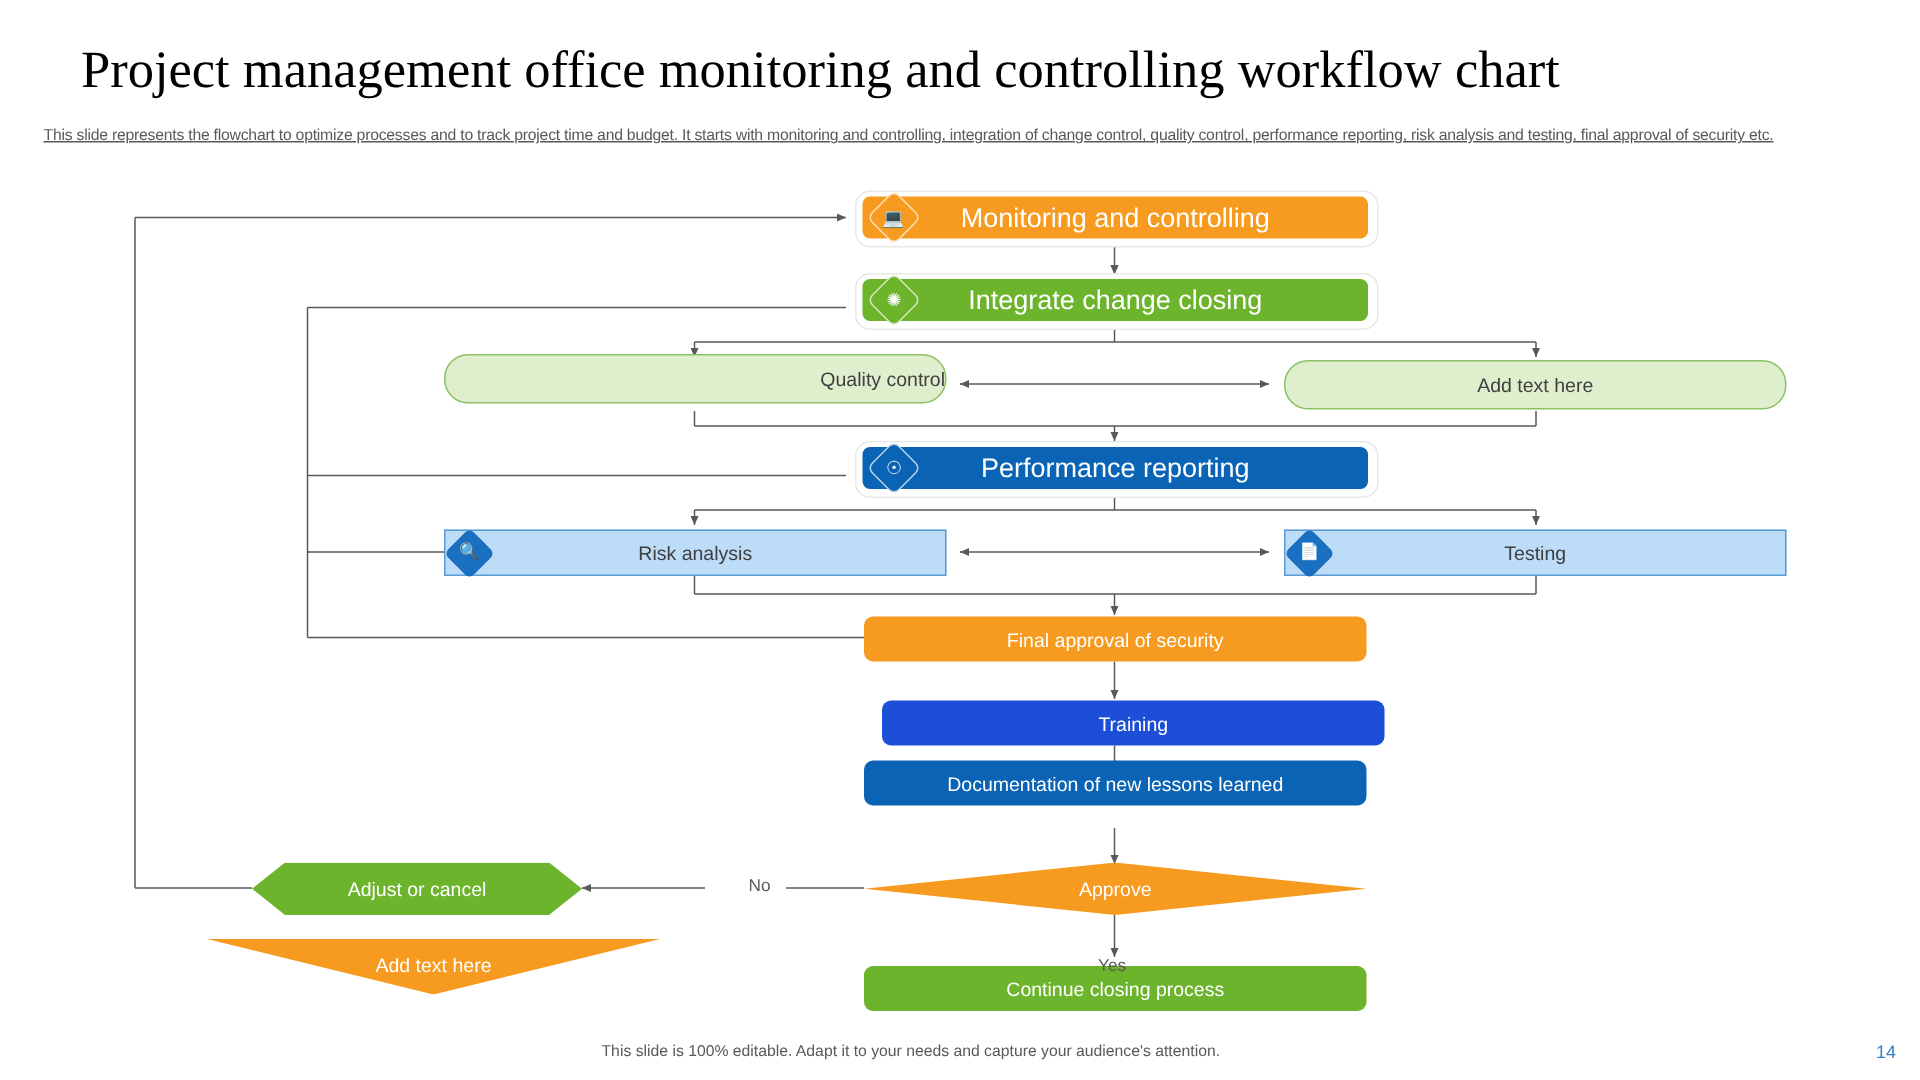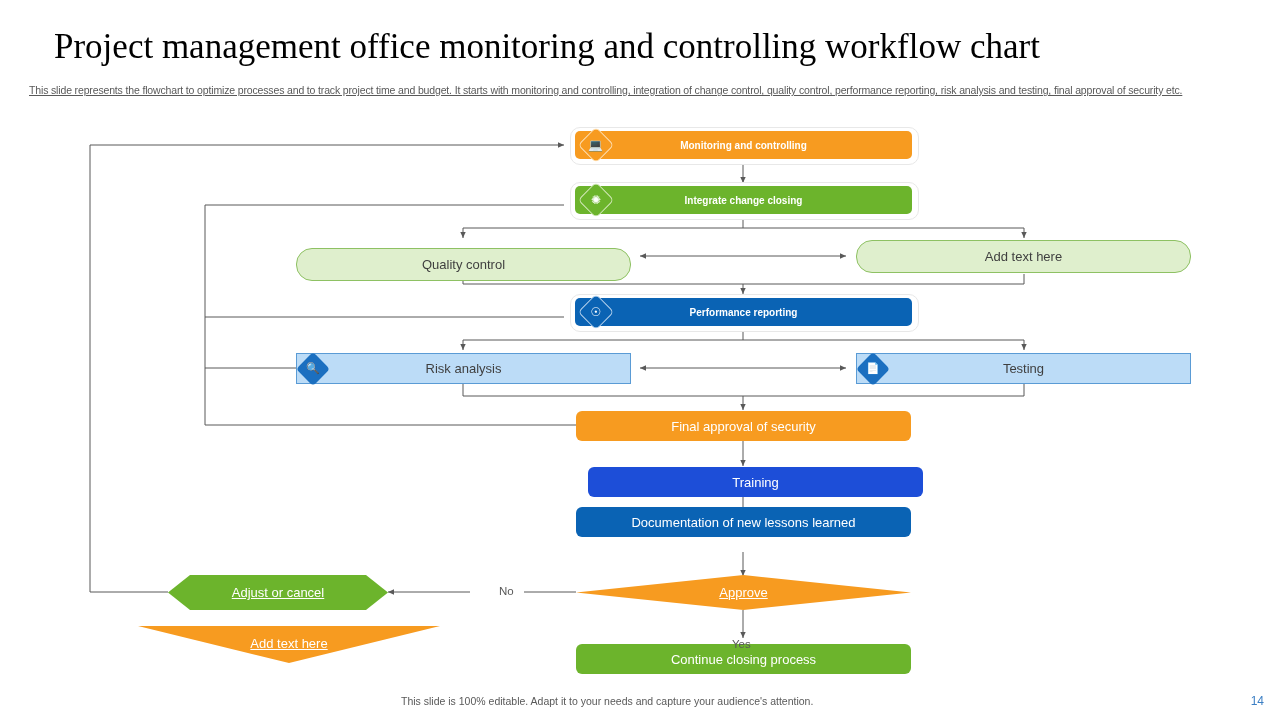--- a/index.html
+++ b/index.html
@@ -29,21 +29,21 @@
   
   .frame{
     position:absolute;border:1px solid #e8e8e8;border-radius:10px;background:#fff;
   }
 
   .bar{
     position:absolute;border-radius:6px;display:flex;align-items:center;
     justify-content:center;box-sizing:border-box;
   }
   .bar.hero{border-radius:5px;}
-  .bar .lbl{font-size:10px;font-weight:bold;color:#ffffff;}
+  .bar .lbl{font-size:18px;font-weight:normal;color:#ffffff;}
 
   .bar.plain .lbl{font-size:13px;font-weight:normal;color:#ffffff;}
 
   
   .pill{
     position:absolute;border-radius:16px;box-sizing:border-box;
     display:flex;align-items:center;justify-content:center;
   }
   .pill .lbl{font-size:13px;color:#3f3f3f;}
 
@@ -65,21 +65,21 @@
   .badge .gl{
     position:absolute;inset:0;display:flex;align-items:center;
     justify-content:center;font-size:12px;line-height:1;color:#fff;
   }
 
   
   .hex{position:absolute;}
   .hex .shape{position:absolute;inset:0;}
   .hex .lbl{
     position:absolute;inset:0;display:flex;align-items:center;
-    justify-content:center;font-size:13px;color:#ffffff;z-index:3;text-decoration:underline;
+    justify-content:center;font-size:13px;color:#ffffff;z-index:3;
   }
 
   .edgelabel{
     position:absolute;font-size:11.5px;color:#595959;
   }
 
   
   .footer{
     position:absolute;left:401px;top:695px;font-size:10.5px;color:#595959;
   }
@@ -164,21 +164,21 @@
 
   <div class="frame" style="left:570px;top:182px;width:347px;height:36px;"></div>
   <div class="bar hero" style="left:575px;top:186px;width:337px;height:28px;background:#6cb42c;">
     <div class="badge">
       <div class="dia" style="background:#6cb42c;border:1px solid #d4e9bb;"></div>
       <div class="gl">✺</div>
     </div>
     <span class="lbl">Integrate change closing</span>
   </div>
 
-  <div class="pill" style="left:296px;top:248px;width:335px;height:33px;background:#dfefcd;border:1px solid #8ec163;">
+  <div class="pill" style="left:296px;top:236px;width:335px;height:33px;background:#dfefcd;border:1px solid #8ec163;justify-content:flex-end;">
     <span class="lbl">Quality control</span>
   </div>
 
   <div class="pill" style="left:856px;top:240px;width:335px;height:33px;background:#dfefcd;border:1px solid #8ec163;">
     <span class="lbl">Add text here</span>
   </div>
 
   <div class="frame" style="left:570px;top:294px;width:347px;height:36px;"></div>
   <div class="bar hero" style="left:575px;top:298px;width:337px;height:28px;background:#0a63b4;">
     <div class="badge">

